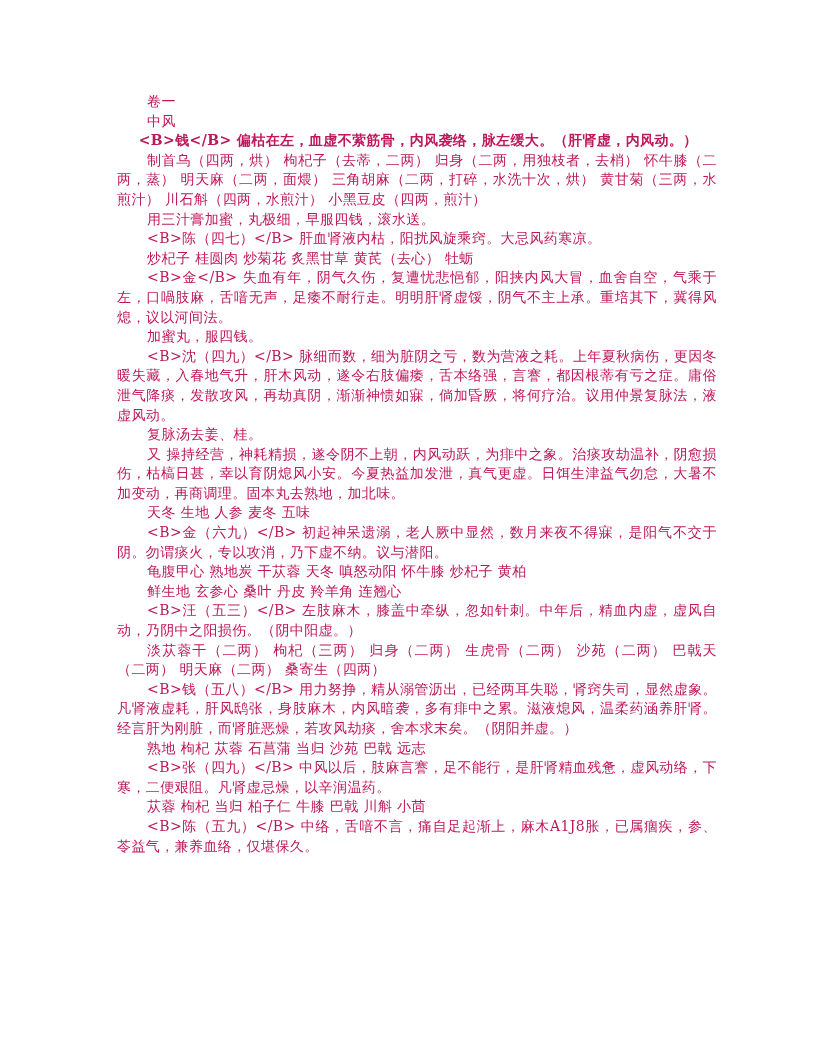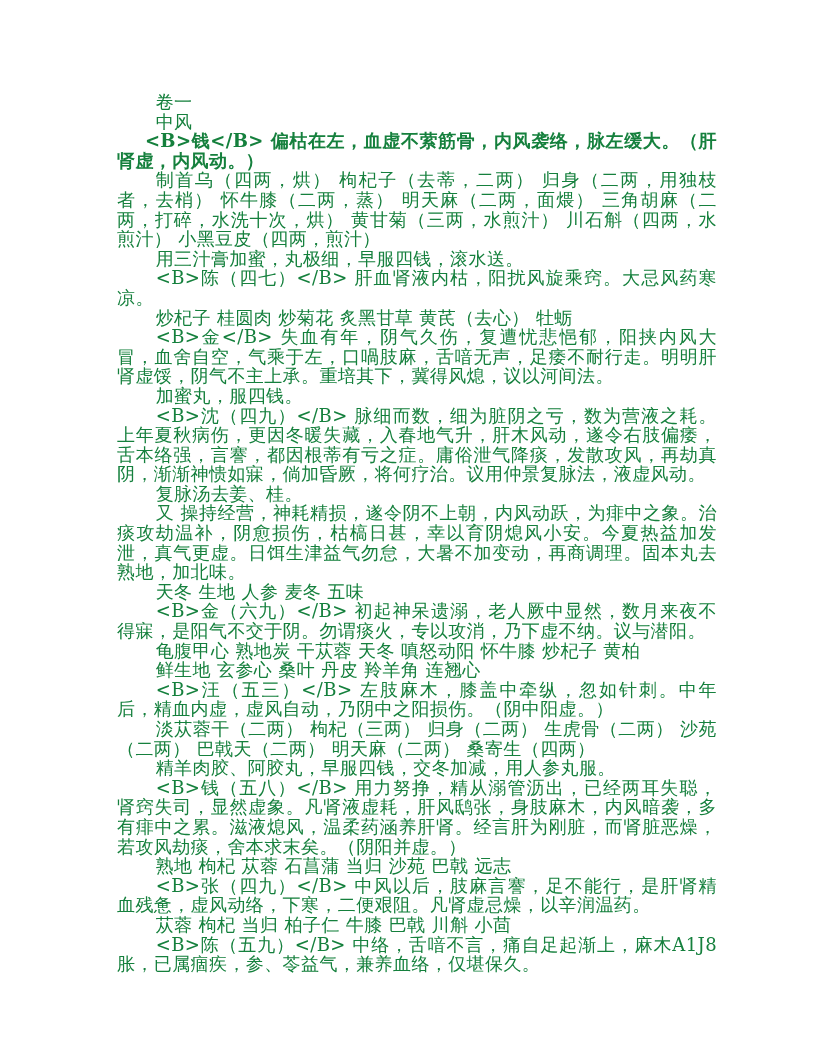--- a/index.html
+++ b/index.html
@@ -3,23 +3,23 @@
 <meta charset="utf-8">
 <style>
   html, body { margin: 0; padding: 0; background: #ffffff; }
   body { width: 816px; height: 1056px; position: relative; overflow: hidden; }
   .page {
     position: absolute;
     left: 117px;
     top: 92px;
     width: 600px;
     font-family: "DejaVu Serif", "Liberation Serif", serif;
-    font-size: 18px;
+    font-size: 14px;
     line-height: 19.6px;
-    color: #15803d;
+    color: #be185d;
     letter-spacing: 0.4px;
   }
   .p { margin: 0; text-indent: 2.15em; text-align: justify; }
   .p.tag { text-indent: 1.55em; font-weight: bold; }
 </style>
 </head>
 <body>
 
 <div class="page">
   <p class="p">卷一</p>
@@ -33,19 +33,18 @@
   <p class="p">加蜜丸，服四钱。</p>
   <p class="p">&lt;B&gt;沈（四九）&lt;/B&gt; 脉细而数，细为脏阴之亏，数为营液之耗。上年夏秋病伤，更因冬暖失藏，入春地气升，肝木风动，遂令右肢偏痿，舌本络强，言謇，都因根蒂有亏之症。庸俗泄气降痰，发散攻风，再劫真阴，渐渐神愦如寐，倘加昏厥，将何疗治。议用仲景复脉法，液虚风动。</p>
   <p class="p">复脉汤去姜、桂。</p>
   <p class="p">又 操持经营，神耗精损，遂令阴不上朝，内风动跃，为痱中之象。治痰攻劫温补，阴愈损伤，枯槁日甚，幸以育阴熄风小安。今夏热益加发泄，真气更虚。日饵生津益气勿怠，大暑不加变动，再商调理。固本丸去熟地，加北味。</p>
   <p class="p">天冬 生地 人参 麦冬 五味</p>
   <p class="p">&lt;B&gt;金（六九）&lt;/B&gt; 初起神呆遗溺，老人厥中显然，数月来夜不得寐，是阳气不交于阴。勿谓痰火，专以攻消，乃下虚不纳。议与潜阳。</p>
   <p class="p">龟腹甲心 熟地炭 干苁蓉 天冬 嗔怒动阳 怀牛膝 炒杞子 黄柏</p>
   <p class="p">鲜生地 玄参心 桑叶 丹皮 羚羊角 连翘心</p>
   <p class="p">&lt;B&gt;汪（五三）&lt;/B&gt; 左肢麻木，膝盖中牵纵，忽如针刺。中年后，精血内虚，虚风自动，乃阴中之阳损伤。（阴中阳虚。）</p>
   <p class="p">淡苁蓉干（二两） 枸杞（三两） 归身（二两） 生虎骨（二两） 沙苑（二两） 巴戟天（二两） 明天麻（二两） 桑寄生（四两）</p>
-  <p class="p">精羊肉胶、阿胶丸，早服四钱，交冬加减，用人参丸服。</p>
   <p class="p">&lt;B&gt;钱（五八）&lt;/B&gt; 用力努挣，精从溺管沥出，已经两耳失聪，肾窍失司，显然虚象。凡肾液虚耗，肝风鸱张，身肢麻木，内风暗袭，多有痱中之累。滋液熄风，温柔药涵养肝肾。经言肝为刚脏，而肾脏恶燥，若攻风劫痰，舍本求末矣。（阴阳并虚。）</p>
   <p class="p">熟地 枸杞 苁蓉 石菖蒲 当归 沙苑 巴戟 远志</p>
   <p class="p">&lt;B&gt;张（四九）&lt;/B&gt; 中风以后，肢麻言謇，足不能行，是肝肾精血残惫，虚风动络，下寒，二便艰阻。凡肾虚忌燥，以辛润温药。</p>
   <p class="p">苁蓉 枸杞 当归 柏子仁 牛膝 巴戟 川斛 小茴</p>
   <p class="p">&lt;B&gt;陈（五九）&lt;/B&gt; 中络，舌喑不言，痛自足起渐上，麻木A1J8胀，已属痼疾，参、苓益气，兼养血络，仅堪保久。</p>
 </div>
 
 </body></html>

